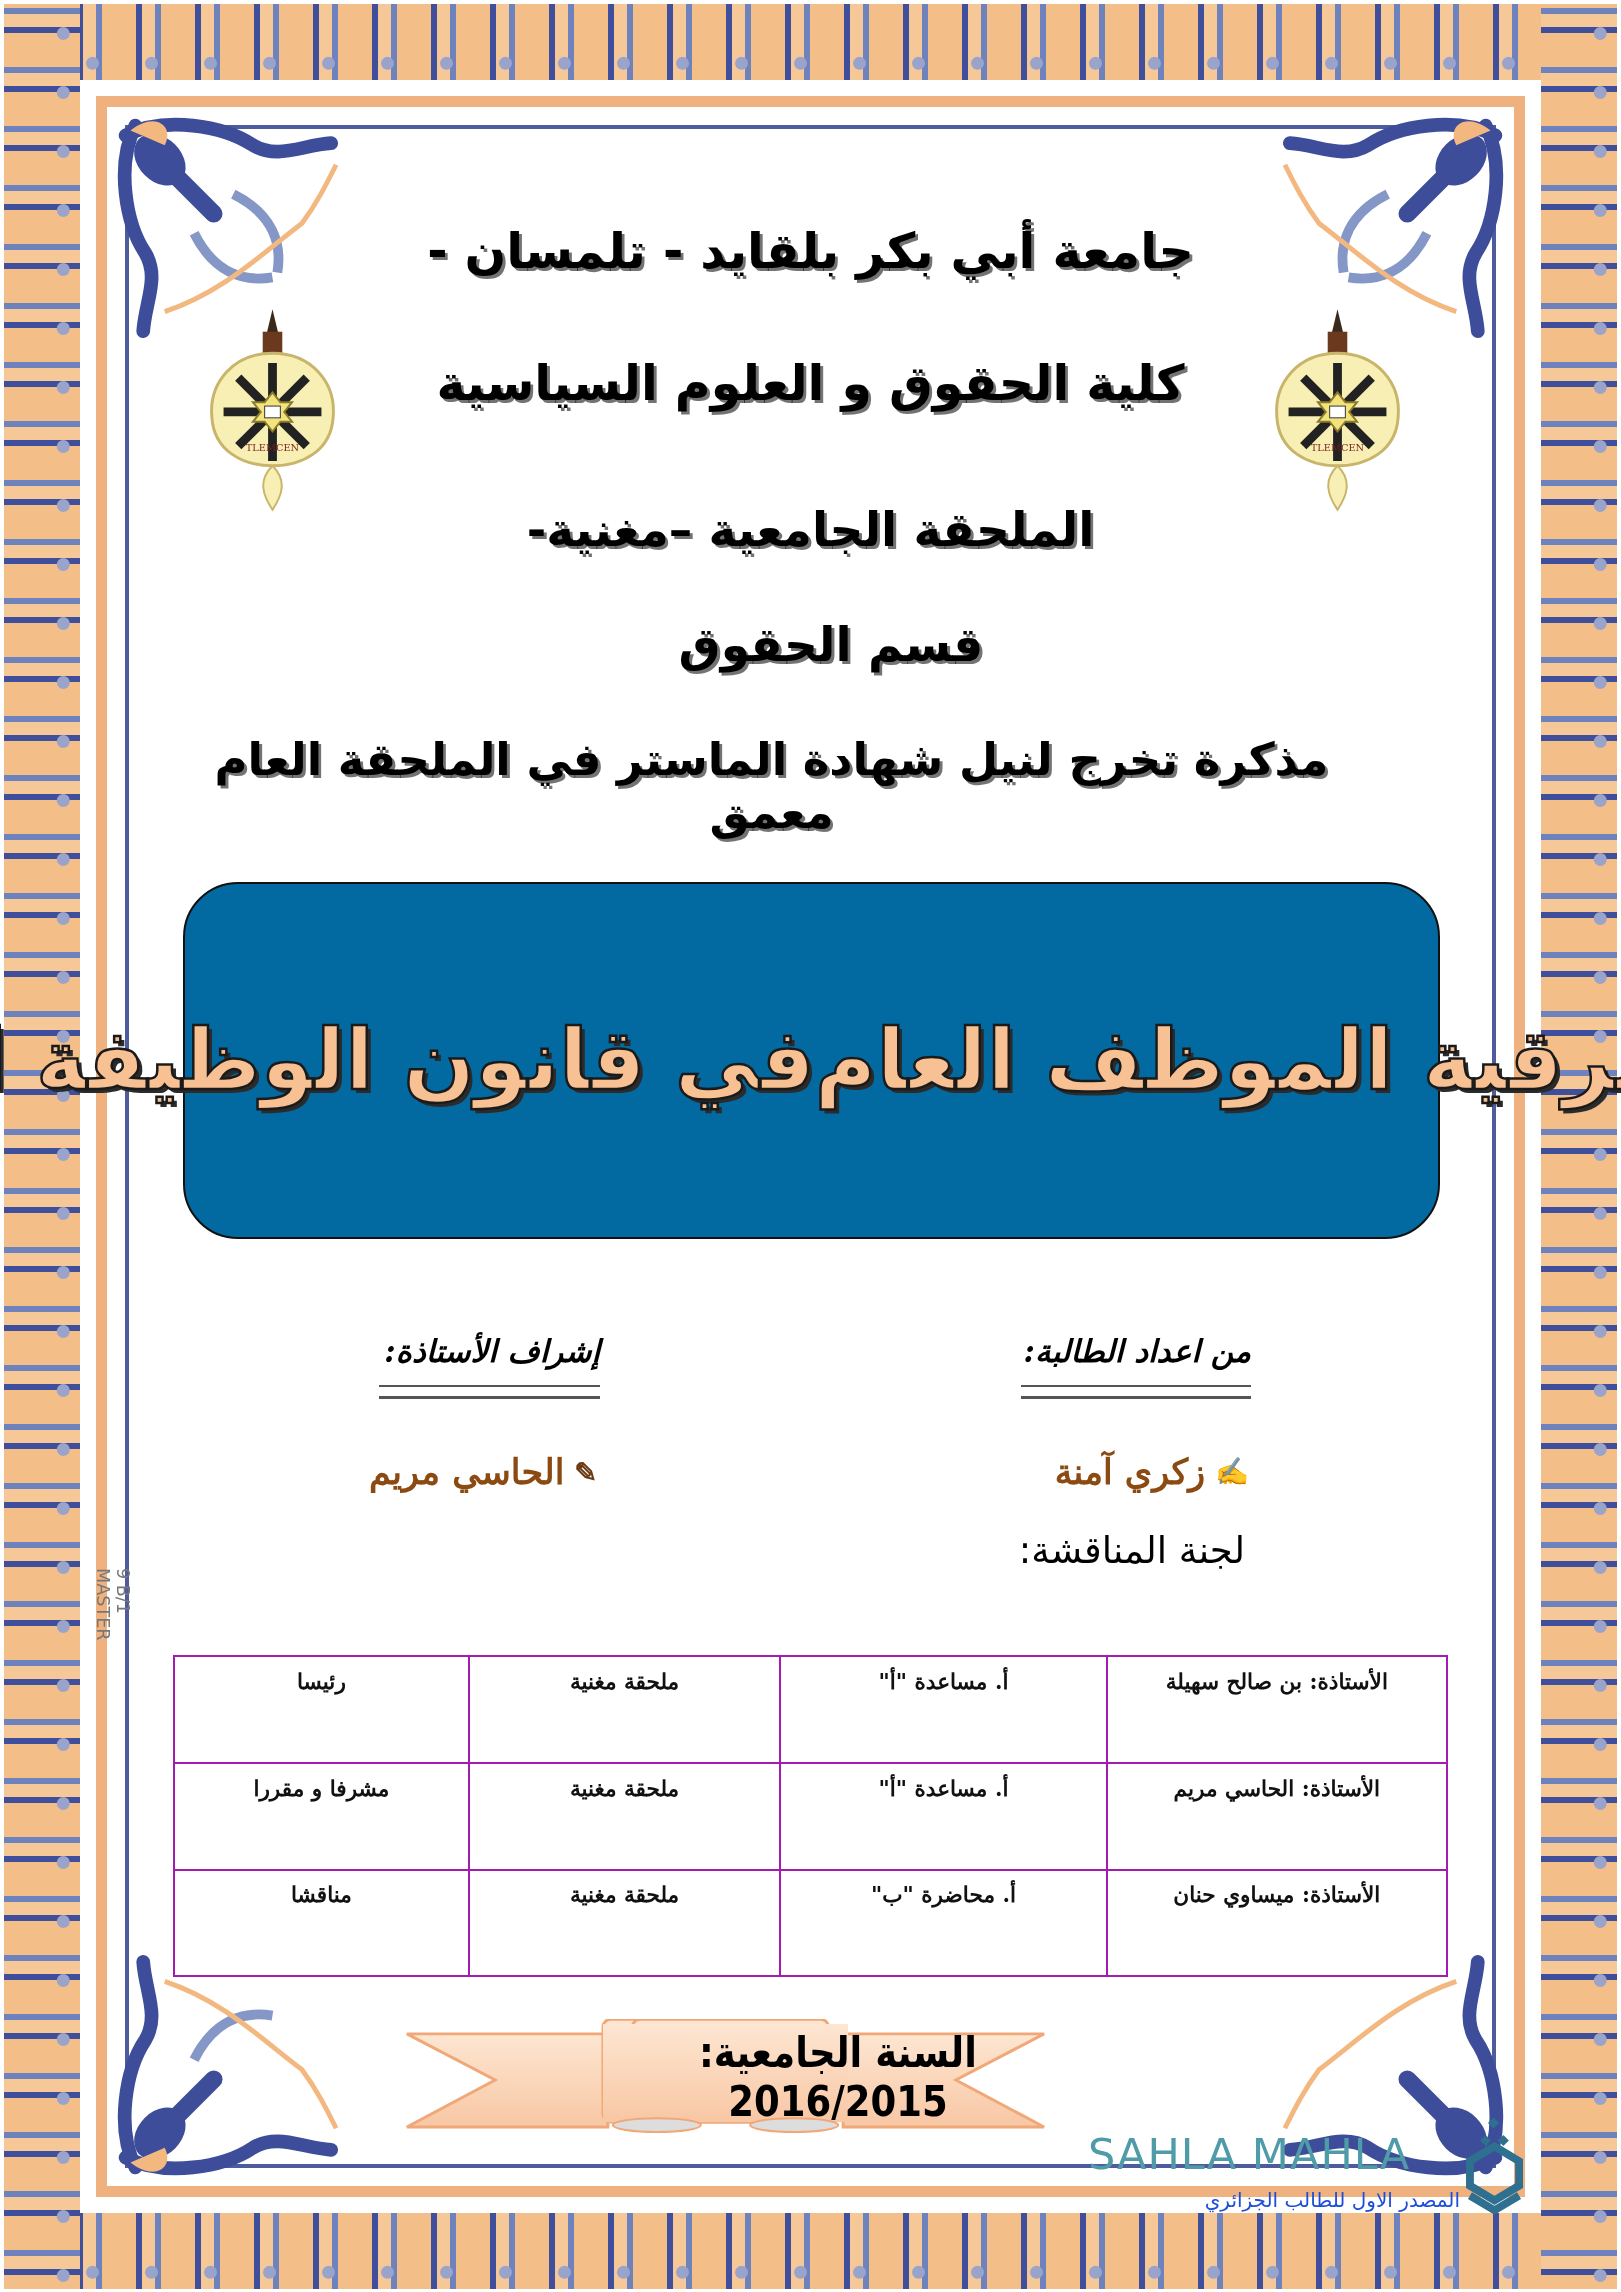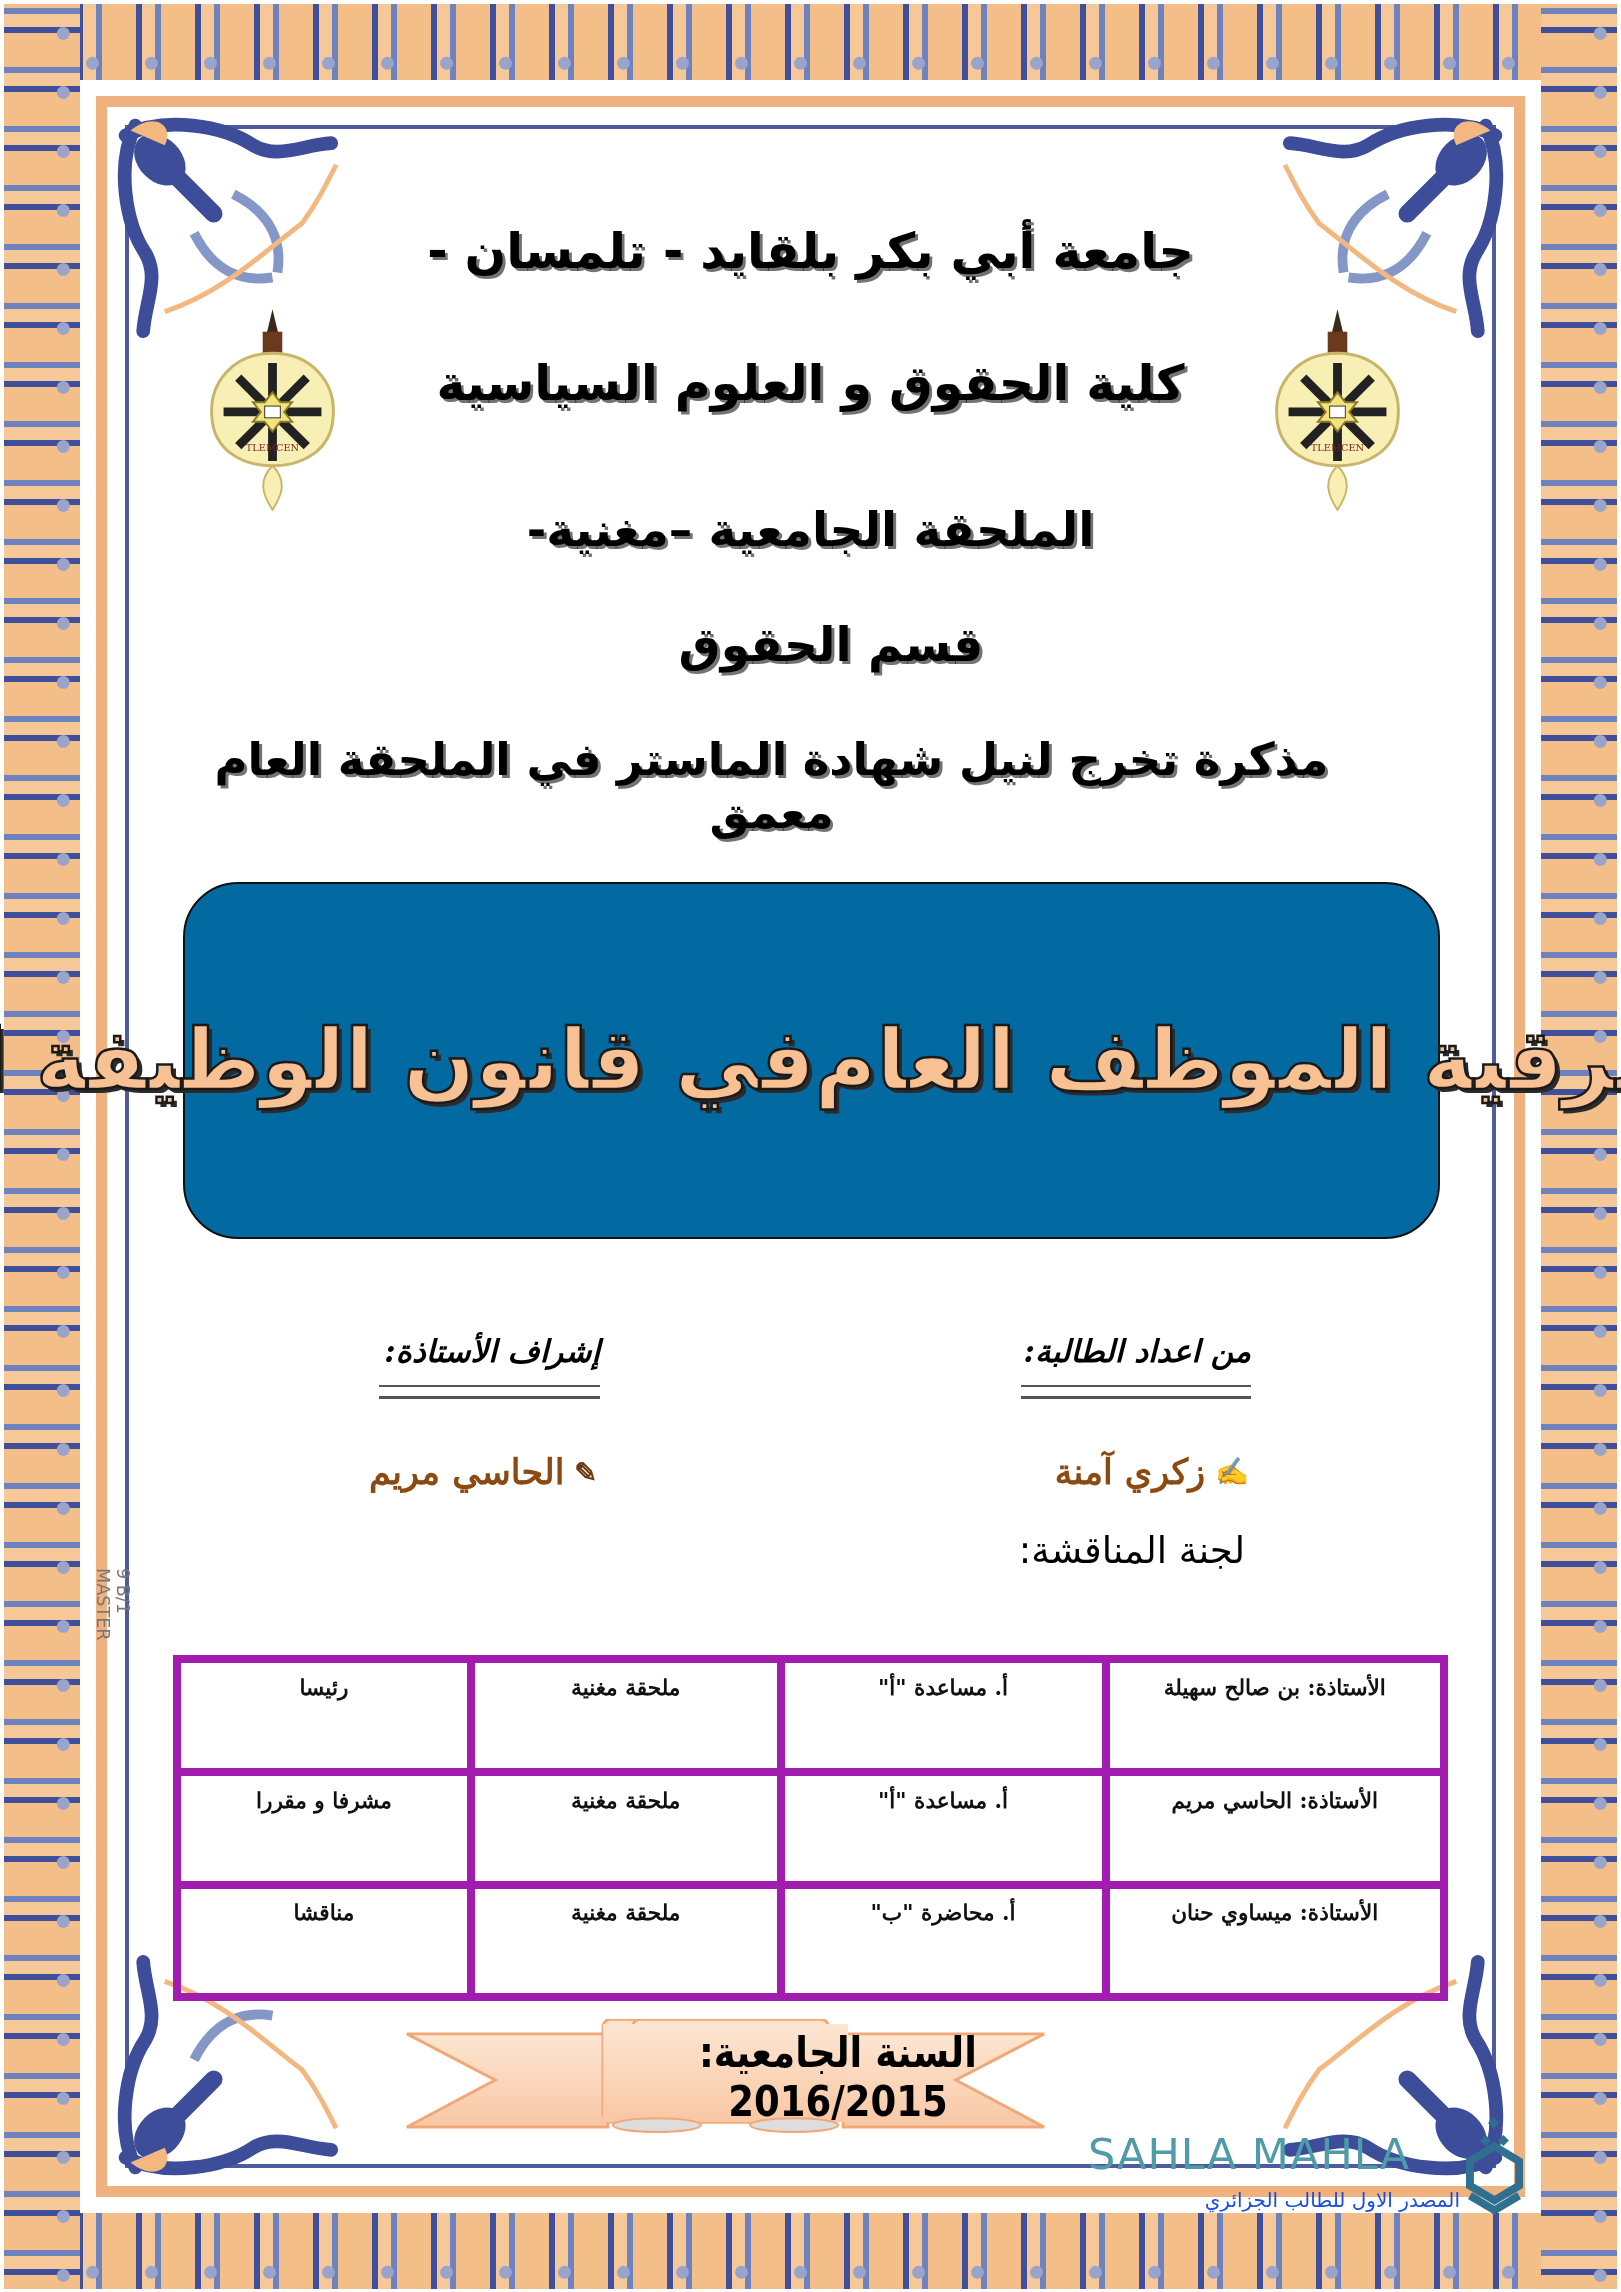--- a/index.html
+++ b/index.html
@@ -76,21 +76,21 @@
     font-size: 37px; color: #000;
   }
 
   
   .committee-table {
     position: absolute; left: 173px; top: 1655px; width: 1275px;
     border-collapse: collapse; direction: rtl;
     font-family: "DejaVu Serif", serif; font-size: 21.6px; font-weight: bold; color: #111;
   }
   .committee-table td {
-    border: 8px solid #a21caf; height: 92px; vertical-align: top; text-align: center;
+    border: 2px solid #a21caf; height: 92px; vertical-align: top; text-align: center;
     padding-top: 11.8px;
   }
   .committee-table td.c-name { width: 341px; }
   .committee-table td.c-rank { width: 327px; }
   .committee-table td.c-inst { width: 312px; }
   .committee-table td.c-role { width: 295px; }
 
   
   .ribbon { position: absolute; left: 402px; top: 2019px; width: 647px; height: 118px; }
   .ribbon-text {

